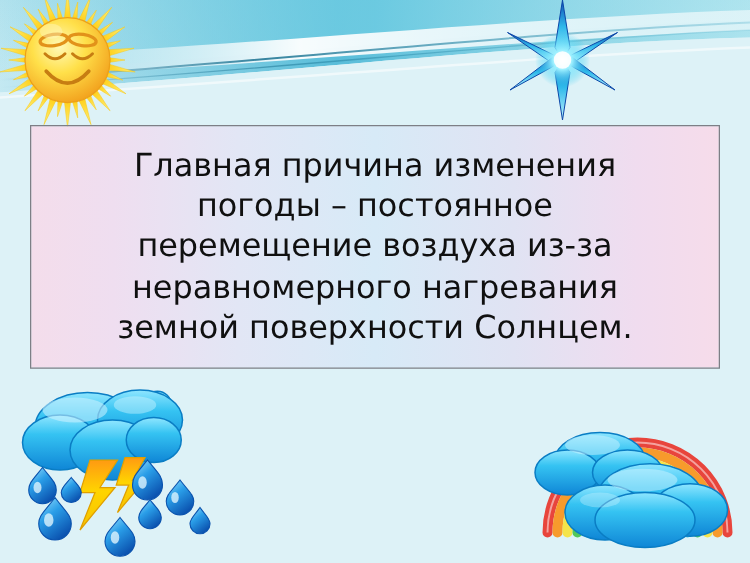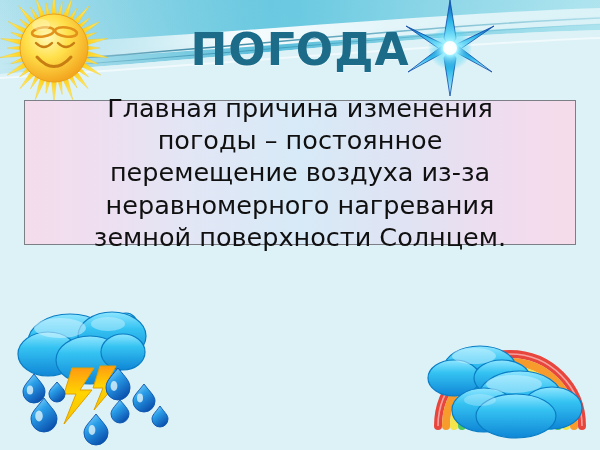--- a/index.html
+++ b/index.html
@@ -61,21 +61,21 @@
     font-family: "DejaVu Sans", sans-serif;
     text-shadow: 0 1px 0 rgba(255,255,255,0.45);
     z-index: 5;
   }
   
   #textbox {
     position: absolute;
     left: 24px;
     top: 100px;
     width: 552px;
-    height: 145px;
+    height: 195px;
     box-sizing: border-box;
     border: 1px solid #7d7f86;
     background:
       linear-gradient(90deg,
         #f4ddeb 0%,
         #efdef0 12%,
         #e2e6f5 30%,
         #d7eaf7 50%,
         #e0e3f3 70%,
         #f0dcef 88%,
@@ -328,21 +328,20 @@
           <polygon points="44,-22 9,-5 0,0 9,2"></polygon>
           <polygon points="-42,24 -9,6 0,0 -8,-2"></polygon>
           <polygon points="42,24 9,6 0,0 8,-2"></polygon>
         </g>
         <circle cx="0" cy="0" r="22" fill="url(#starCore)"></circle>
         <circle cx="0" cy="0" r="7" fill="#ffffff" opacity="0.9"></circle>
       </g>
     </svg>
   </div>
 
-  <div id="title">ПОГОДА</div>
 
   <div id="textbox">
     <div id="textbox-inner">Главная причина изменения
 погоды – постоянное
 перемещение воздуха из-за
 неравномерного нагревания
 земной поверхности Солнцем.</div>
   </div>
 
   <div id="storm">

